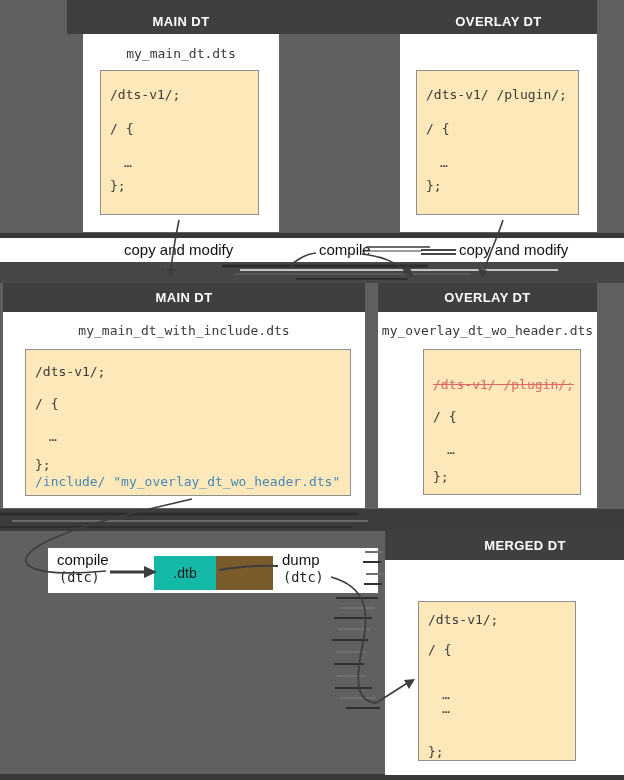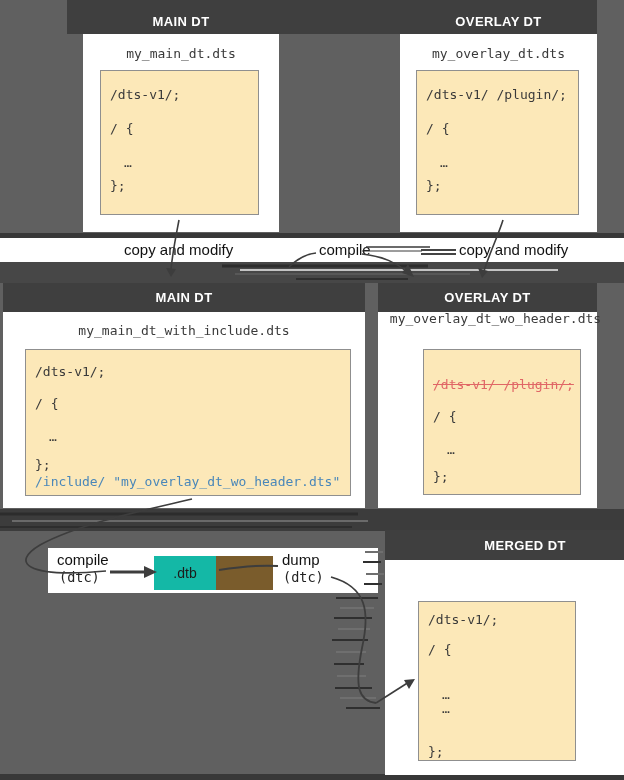--- a/index.html
+++ b/index.html
@@ -48,21 +48,20 @@
     <div class="codebox" style="left:17px;top:62px;width:159px;height:145px;">
       <div class="codeline" style="top:16px;">/dts-v1/;</div>
       <div class="codeline" style="top:50px;">/ {</div>
       <div class="codeline indent" style="top:84px;">…</div>
       <div class="codeline" style="top:107px;">};</div>
     </div>
   </div>
 
   <div class="card" style="left:400px;top:8px;width:197px;height:224px;">
     <div class="card-header" style="height:26px;">OVERLAY DT</div>
-    <div class="filename" style="top:38px;">my_overlay_dt.dts</div>
     <div class="codebox" style="left:16px;top:62px;width:163px;height:145px;">
       <div class="codeline" style="top:16px;">/dts-v1/ /plugin/;</div>
       <div class="codeline" style="top:50px;">/ {</div>
       <div class="codeline indent" style="top:84px;">…</div>
       <div class="codeline" style="top:107px;">};</div>
     </div>
   </div>
 
   <div class="card" style="left:3px;top:283px;width:362px;height:225px;">
     <div class="card-header" style="height:29px;">MAIN DT</div>
@@ -71,21 +70,21 @@
       <div class="codeline" style="top:14px;">/dts-v1/;</div>
       <div class="codeline" style="top:46px;">/ {</div>
       <div class="codeline indent" style="top:79px;">…</div>
       <div class="codeline" style="top:107px;">};</div>
       <div class="codeline blue" style="top:124px;">/include/ "my_overlay_dt_wo_header.dts"</div>
     </div>
   </div>
 
   <div class="card" style="left:378px;top:283px;width:219px;height:225px;">
     <div class="card-header" style="height:29px;">OVERLAY DT</div>
-    <div class="filename" style="top:28px;padding-left:8px;">my_overlay_dt_wo_header.dts</div>
+    <div class="filename" style="top:40px;">my_overlay_dt_wo_header.dts</div>
     <div class="codebox" style="left:45px;top:66px;width:158px;height:146px;">
       <div class="codeline strike" style="top:27px;">/dts-v1/ /plugin/;</div>
       <div class="codeline" style="top:59px;">/ {</div>
       <div class="codeline indent" style="top:92px;">…</div>
       <div class="codeline" style="top:119px;">};</div>
     </div>
   </div>
 
   <div class="band" style="left:48px;top:548px;width:330px;height:45px;background:#ffffff;"></div>
   <div class="label" style="left:57px;top:551px;">compile</div>

